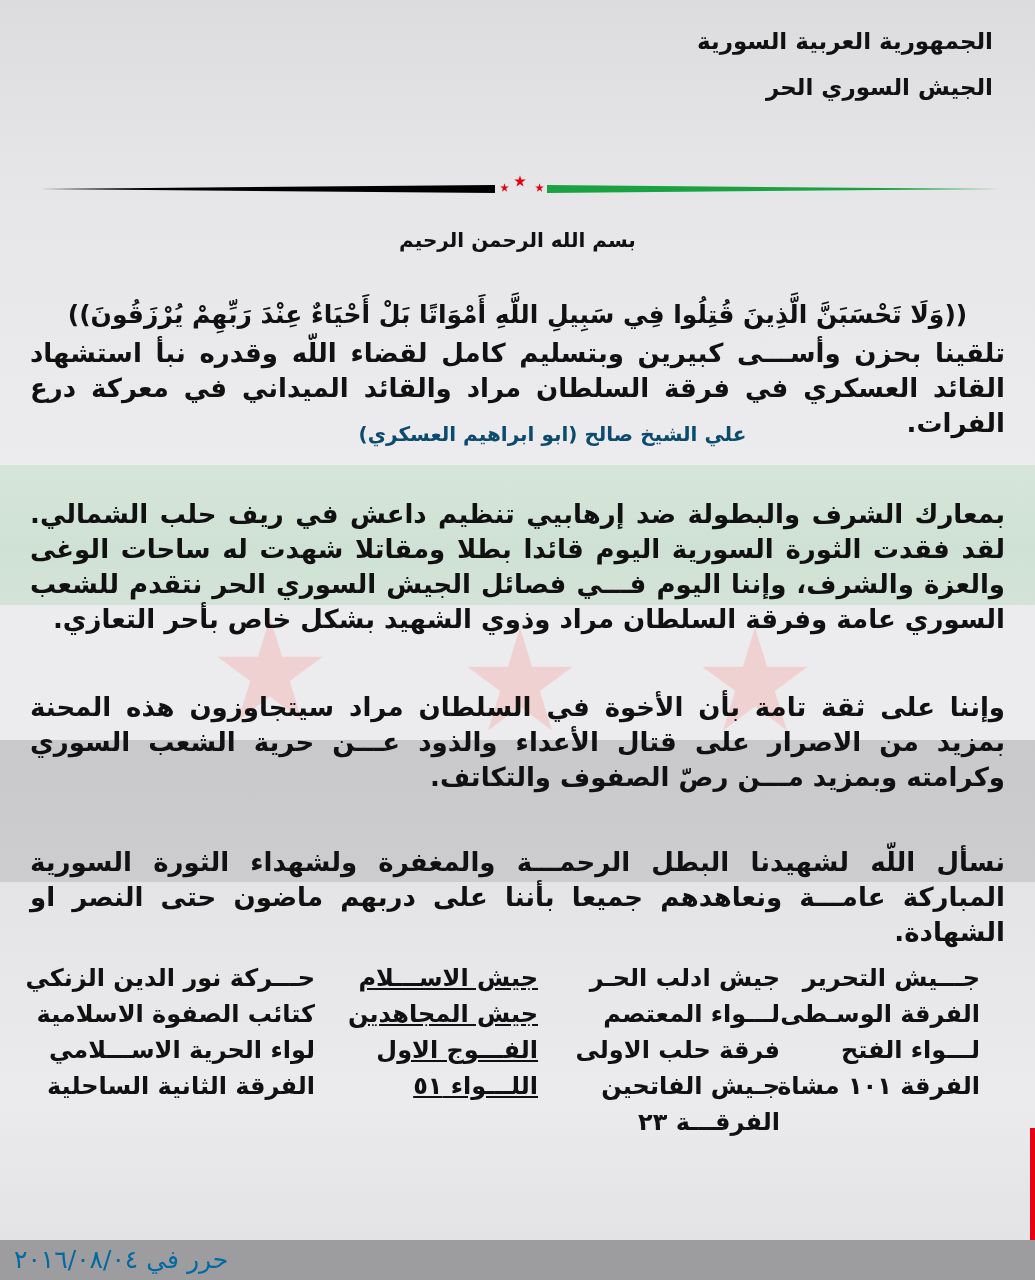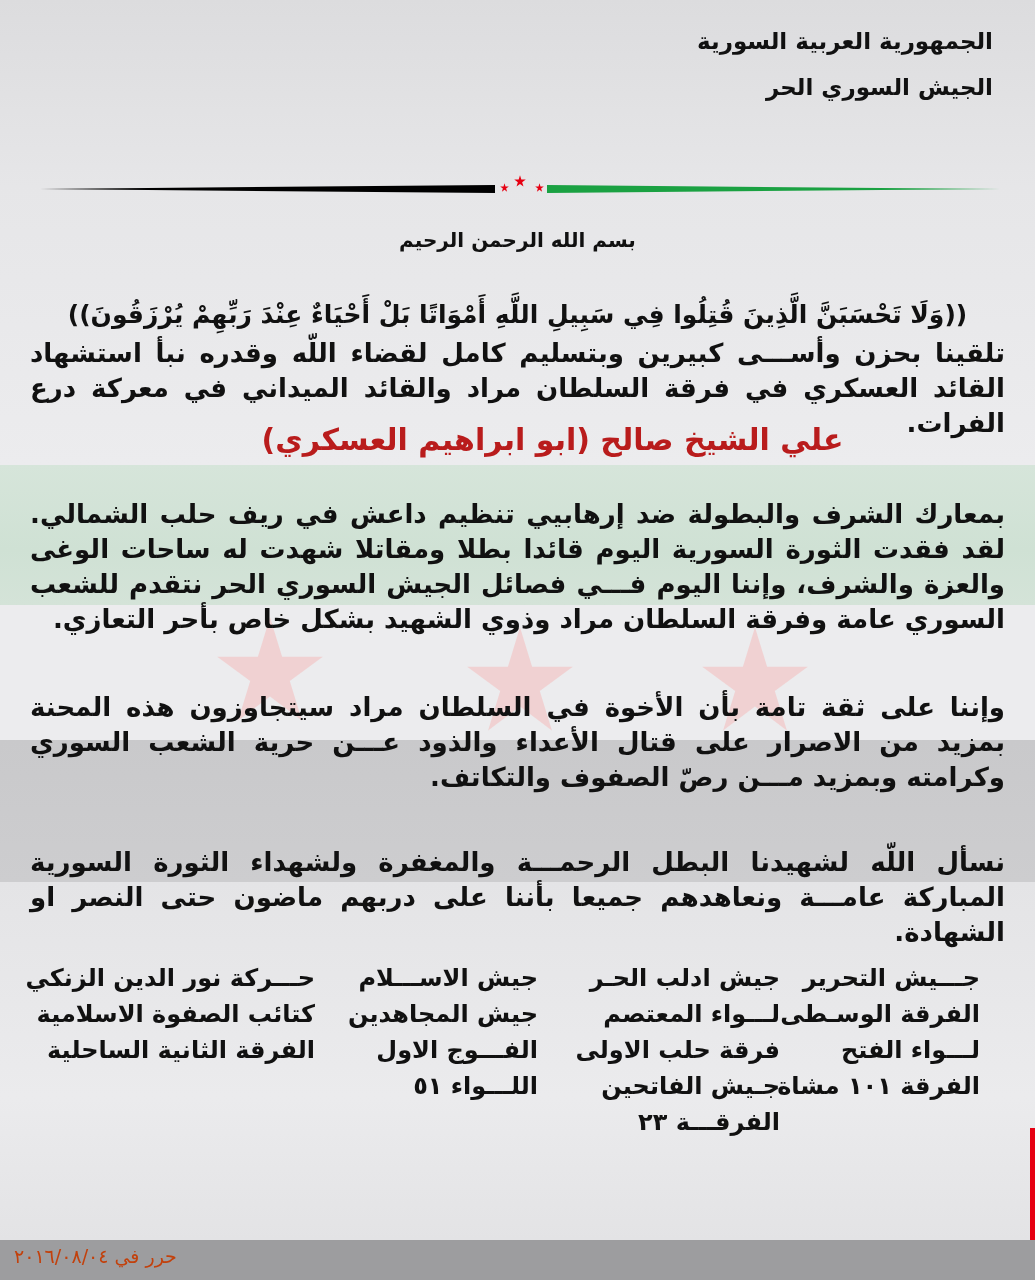--- a/index.html
+++ b/index.html
@@ -31,36 +31,36 @@
   .center { position: absolute; left: 0; right: 0; text-align: center; font-weight: bold; }
   #basmala { top: 228px; font-size: 20px; }
   #verse { top: 256px; font-size: 25px; margin-top: 44px; }
 
   .para {
     position: absolute; left: 30px; right: 30px; text-align: justify; text-align-last: right;
     font-weight: bold; font-size: 26px; line-height: 35px;
   }
   #p1 { top: 336px; }
   #p1-name { position: absolute; top: 422px; left: 0; right: 0; text-align: center; padding-left: 70px;
-    color: #b91c1c; font-weight: bold; font-size: 30px; }
+    color: #0c4a6e; font-weight: bold; font-size: 20px; }
   #p2 { top: 497px; }
   #p3 { top: 690px; }
   #p4 { top: 845px; }
 
   .sig-col { position: absolute; top: 960px; font-weight: bold; font-size: 24px; line-height: 36px; text-align: right; }
   .sig-col div { white-space: nowrap; }
   #col1 { right: 55px; }
   #col2 { right: 455px; }
-  #col3 { right: 498px; }
+  #col3 { right: 498px; text-decoration: underline; }
   #col4 { right: 720px; }
   #col2 { right: 255px; }
   #col3 { right: 497px; }
 
   .red-bar { position: absolute; right: 0; top: 1128px; width: 5px; height: 152px; background: #e60012; }
-  #date { position: absolute; left: 14px; top: 1245px; color: #c2410c; font-size: 19px; direction: rtl; }
+  #date { position: absolute; left: 14px; top: 1245px; color: #0369a1; font-size: 25px; direction: rtl; }
 </style>
 </head>
 <body>
 
 <div class="bg bg-top"></div>
 <div class="bg bg-green"></div>
 <div class="bg bg-white"></div>
 <div class="bg bg-gray"></div>
 <div class="bg bg-bottom"></div>
 
@@ -111,18 +111,19 @@
 </div>
 <div id="col3" class="sig-col rtl" style="right:497px;">
   <div>جيش الاســـلام</div>
   <div>جيش المجاهدين</div>
   <div>الفـــوج الاول</div>
   <div>اللـــواء ٥١</div>
 </div>
 <div id="col4" class="sig-col rtl" style="right:720px;">
   <div>حـــركة نور الدين الزنكي</div>
   <div>كتائب الصفوة الاسلامية</div>
+  <div>لواء الحرية الاســـلامي</div>
   <div>الفرقة الثانية الساحلية</div>
 </div>
 
 <div class="red-bar"></div>
 <div class="footer-bar"></div>
 <div id="date">حرر في ٢٠١٦/٠٨/٠٤</div>
 
 </body></html>

